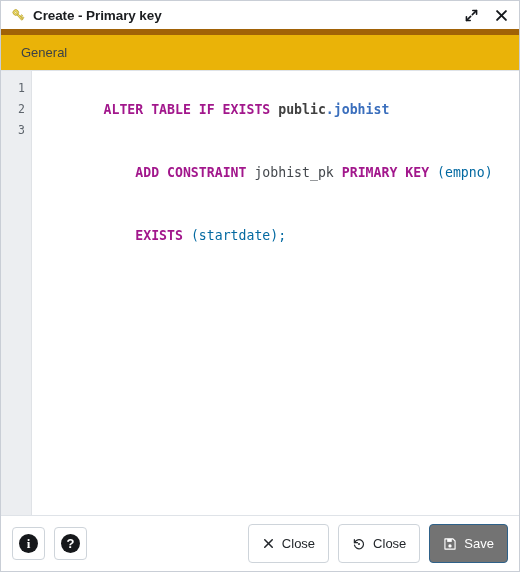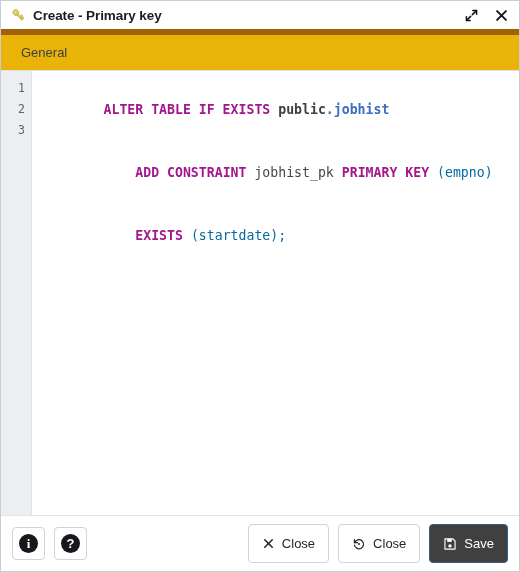--- a/index.html
+++ b/index.html
@@ -206,21 +206,21 @@
     align-items: center;
     gap: 7px;
     padding: 0 13px;
     font-size: 13px;
     color: #23272b;
     cursor: pointer;
     font-family: "Liberation Sans", sans-serif;
     white-space: nowrap;
   }
   .btn.primary {
-    background: #404040;
+    background: #737373;
     border-color: #2e6189;
     color: #ffffff;
   }
   .btn svg { display: block; }
 </style>
 </head>
 <body>
 
 <div class="window">
 

